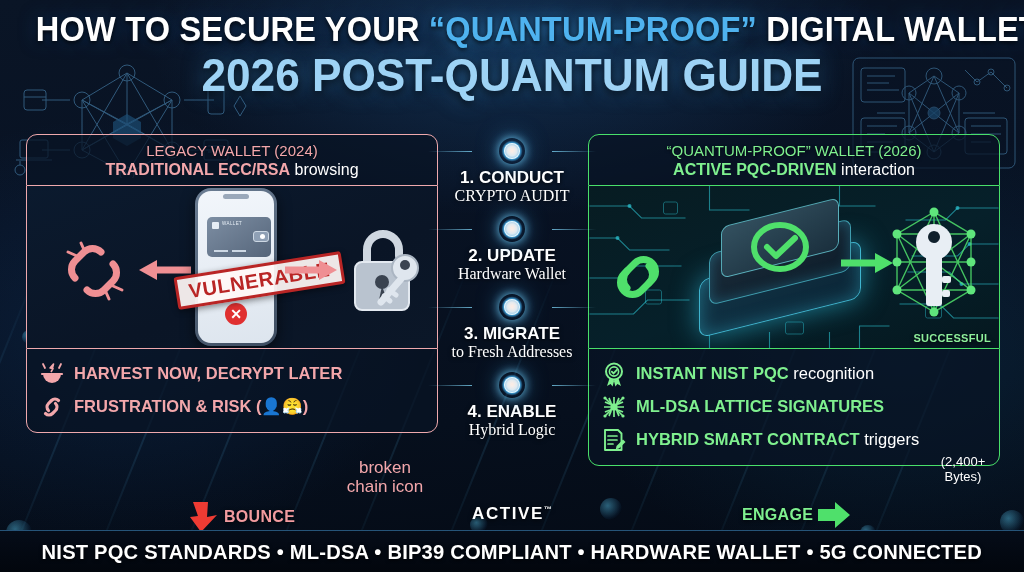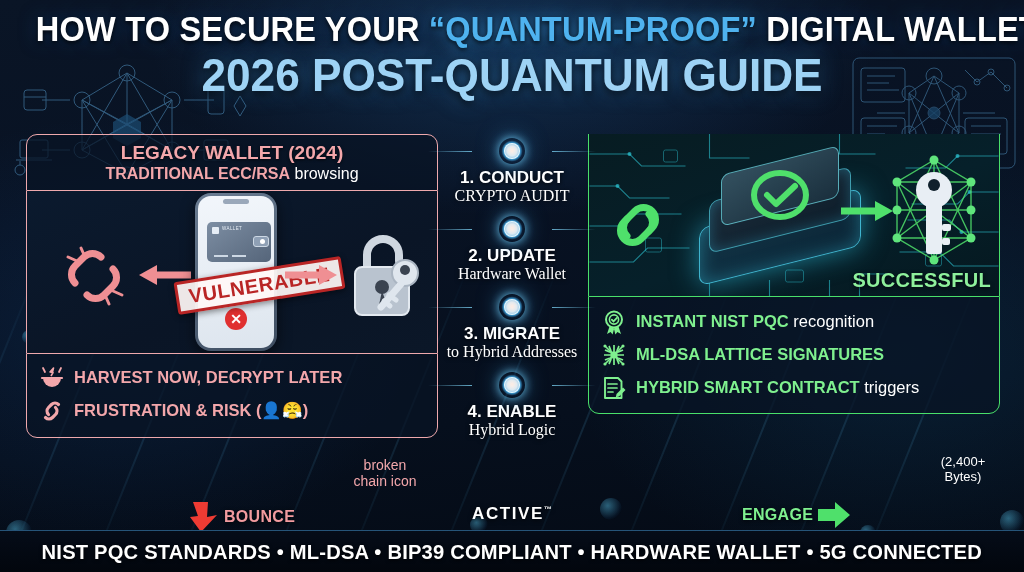--- a/index.html
+++ b/index.html
@@ -54,21 +54,21 @@
   .corner-art.left { left:2px; top:48px; width:250px; height:130px; }
   .corner-art.right { right:2px; top:48px; width:175px; height:130px; }
 
   
   .panel { position:absolute; z-index:5; border-radius:12px; }
   .panel .p-head {
     border:1.6px solid; border-radius:11px 11px 0 0;
     text-align:center; padding:8px 6px 7px;
     background:rgba(8,20,36,.72);
   }
-  .panel .p-title { font-size:19px; font-weight:700; line-height:1.05; white-space:nowrap; }
+  .panel .p-title { font-size:15px; font-weight:400; line-height:1.05; white-space:nowrap; }
   .panel .p-sub { font-size:16px; font-weight:700; margin-top:2px; line-height:1.1; white-space:nowrap; }
   .panel .p-sub .plain { font-weight:400; color:#ffffff; }
   .panel .p-art {
     border-left:1.6px solid; border-right:1.6px solid;
     height:162px; position:relative; overflow:hidden;
   }
   .panel .p-list {
     border:1.6px solid; border-radius:0 0 11px 11px;
     padding:8px 10px 9px 12px; background:rgba(8,20,36,.72);
   }
@@ -88,27 +88,27 @@
 
   
   #quantum-panel { left:588px; top:134px; width:412px; }
   #quantum-panel .p-head, #quantum-panel .p-art, #quantum-panel .p-list { border-color:#49e06a; }
   #quantum-panel .p-title { color:#7ff08f; text-shadow:0 1px 3px rgba(0,0,0,.7); }
   #quantum-panel .p-sub { color:#7ff08f; }
   #quantum-panel .row .txt { color:#7ff08f; }
   #quantum-panel .p-art { background:linear-gradient(160deg,#071c22,#06202a 55%,#05181f); }
 
   .note-wrap { position:absolute; z-index:7; text-align:center; line-height:1.12; }
-  #broken-note { left:336px; top:458px; width:98px; font-size:14px; color:#f3a7ab; }
+  #broken-note { left:336px; top:458px; width:98px; font-size:17px; color:#f3a7ab; }
   #bytes-note  { left:922px; top:455px; width:82px; font-size:13px; color:#ffffff; }
 
   
   #successful-label {
     position:absolute; right:8px; bottom:4px; z-index:3;
-    font-size:20px; font-weight:700; color:#8ef09c; letter-spacing:.3px;
+    font-size:11px; font-weight:700; color:#8ef09c; letter-spacing:.3px;
     text-shadow:0 1px 4px rgba(0,0,0,.9);
   }
 
   
   #steps { position:absolute; left:444px; top:136px; width:136px; z-index:6; }
   .step { text-align:center; }
   .step .node { height:30px; display:flex; align-items:center; justify-content:center; position:relative; }
   .step .node::before, .step .node::after {
     content:""; position:absolute; top:50%; width:44px; height:1px;
     background:linear-gradient(to right, rgba(90,200,245,0), rgba(130,220,255,.75));
@@ -324,20 +324,24 @@
         </span>
         <span class="txt"><span>FRUSTRATION &amp; RISK (</span><span class="plain">👤😤</span><span>)</span></span>
       </div>
     </div>
   </div>
 
   <div class="note-wrap" id="broken-note" style="white-space:pre-line">broken
 chain icon</div>
 
   <div class="panel" id="quantum-panel">
+    <div class="p-head">
+      <div class="p-title">“QUANTUM-PROOF” WALLET (2026)</div>
+      <div class="p-sub"><span>ACTIVE PQC-DRIVEN</span><span class="plain"> interaction</span></div>
+    </div>
 
     <div class="p-art">
 
       <svg style="position:absolute;inset:0;width:100%;height:100%" viewBox="0 0 409 162">
         <g stroke="#2fd1e0" stroke-width="1.1" fill="none" opacity=".55">
           <path d="M0 20 H40 L52 32 H96 M0 52 H28 L40 64 H80 M0 92 H34 L46 80 H92 M0 128 H44 L58 114 H100"></path>
           <path d="M409 22 H368 L356 34 H316 M409 58 H380 L368 70 H322 M409 98 H372 L360 86 H318 M409 132 H364 L350 118 H310"></path>
           <path d="M120 162 V140 H150 M180 162 V146 M240 162 V146 M270 162 V140 H300"></path>
           <path d="M120 0 V24 H160 M250 0 V20 H286"></path>
         </g>
@@ -465,21 +469,21 @@
           <span class="dot"></span>
         </div>
       <div class="s-main">2. UPDATE</div>
       <div class="s-sub">Hardware Wallet</div>
     </div>
     <div class="step" style="margin-top:9px">
       <div class="node">
           <span class="dot"></span>
         </div>
       <div class="s-main">3. MIGRATE</div>
-      <div class="s-sub">to Hybrid Addresses</div>
+      <div class="s-sub">to Fresh Addresses</div>
     </div>
     <div class="step" style="margin-top:9px">
       <div class="node">
           <span class="dot"></span>
         </div>
       <div class="s-main">4. ENABLE</div>
       <div class="s-sub">Hybrid Logic</div>
     </div>
   </div>
 

